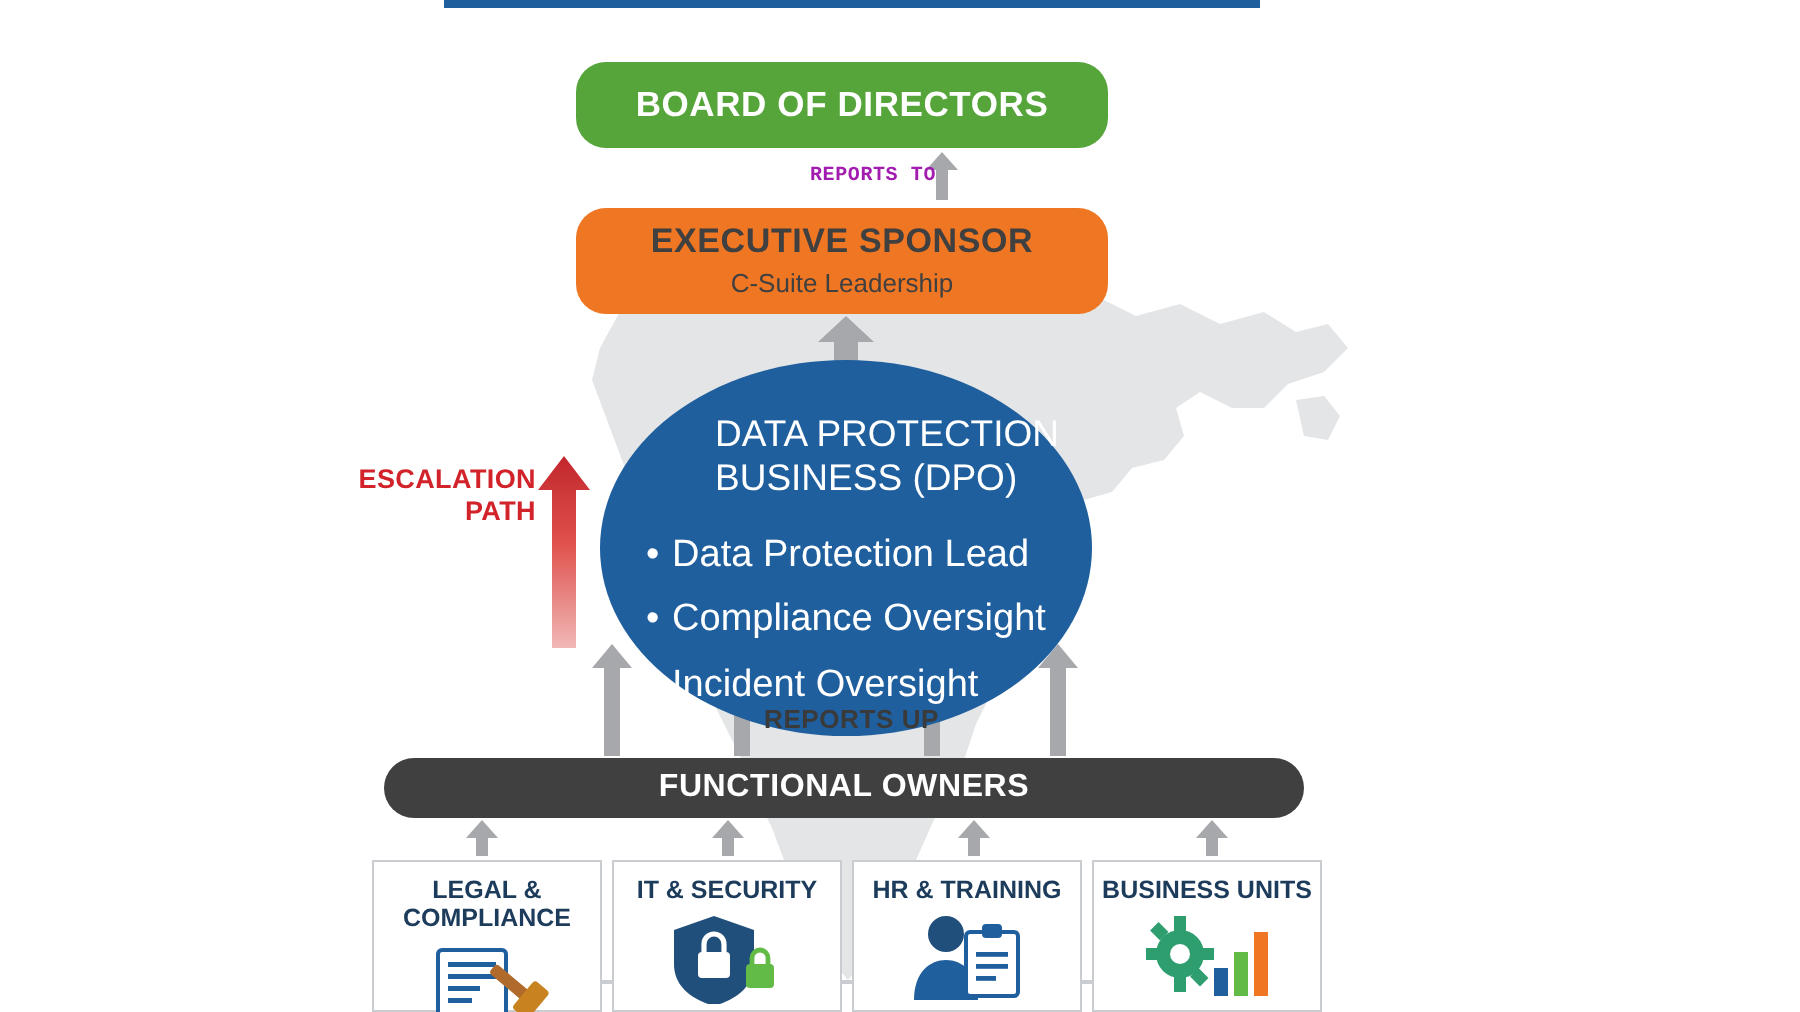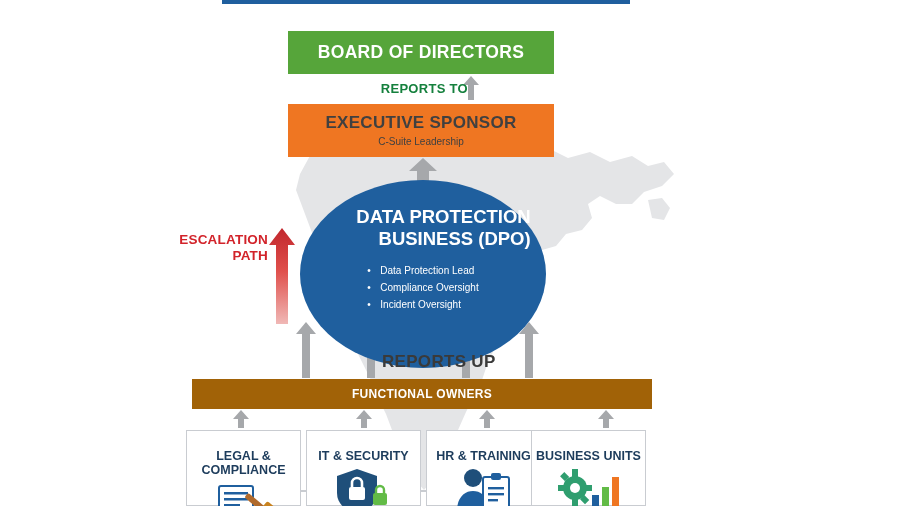--- a/index.html
+++ b/index.html
@@ -42,20 +42,21 @@
   }
   
   .node {
     position: absolute;
     box-sizing: border-box;
     display: flex;
     flex-direction: column;
     align-items: center;
     justify-content: center;
     text-align: center;
+    border-radius: 15px;
   }
   .board {
     left: 288px;
     top: 31px;
     width: 266px;
     height: 43px;
     background: #56a53a;
     color: #ffffff;
     font-weight: bold;
     font-size: 17.5px;
@@ -63,106 +64,107 @@
   }
   .reports-to {
     position: absolute;
     left: 288px;
     top: 78px;
     width: 180px;
     height: 20px;
     display: flex;
     align-items: center;
     justify-content: flex-end;
-    color: #15803d;
-    font-weight: bold;
-    font-size: 13px;
-    letter-spacing: 0.3px;
+    color: #a21caf;
+    font-weight: bold;
+    font-size: 10px;
+    letter-spacing: 0.3px;
+    font-family: Liberation Mono, monospace;
   }
   .exec {
     left: 288px;
     top: 104px;
     width: 266px;
     height: 53px;
     background: #ef7622;
     color: #404040;
   }
   .exec .title {
     font-weight: bold;
     font-size: 17px;
     letter-spacing: 0.3px;
     line-height: 1.1;
   }
   .exec .sub {
-    font-size: 10px;
+    font-size: 13px;
     margin-top: 3px;
   }
   
   .dpo {
     position: absolute;
     left: 300px;
     top: 180px;
     width: 246px;
     height: 188px;
     background: #1f5f9e;
     border-radius: 50%;
     color: #ffffff;
     display: flex;
     flex-direction: column;
     align-items: center;
     justify-content: flex-start;
     padding-top: 26px;
     box-sizing: border-box;
   }
   .dpo .dpo-title {
-    font-weight: bold;
+    font-weight: normal;
     font-size: 18.5px;
     line-height: 1.18;
-    text-align: right;
+    text-align: left;
     margin-left: 41px;
   }
   .dpo ul {
     list-style: none;
     margin: 12px 0 0 0;
     padding: 0;
     text-align: left;
   }
   .dpo li {
-    font-size: 10px;
+    font-size: 19px;
     line-height: 1.72;
     white-space: nowrap;
   }
   .dpo li::before {
     content: "\2022";
     display: inline-block;
     width: 13px;
     color: #ffffff;
   }
   
   .fo-bar {
     left: 192px;
     top: 379px;
     width: 460px;
     height: 30px;
-    background: #a16207;
+    background: #404040;
     color: #ffffff;
     font-weight: bold;
-    font-size: 12px;
+    font-size: 16px;
     letter-spacing: 0.3px;
   }
   
   .reports-up {
     position: absolute;
     left: 382px;
     top: 352px;
     width: 120px;
     height: 18px;
     color: #3a3a3a;
     font-weight: bold;
-    font-size: 17px;
+    font-size: 13px;
     letter-spacing: 0.3px;
     text-align: left;
   }
   
   .escalation {
     position: absolute;
     left: 176px;
     top: 232px;
     width: 92px;
     text-align: right;
@@ -177,36 +179,36 @@
     position: absolute;
     top: 430px;
     width: 115px;
     height: 76px;
     background: #ffffff;
     border: 1px solid #c9ccd1;
     box-sizing: border-box;
     display: flex;
     flex-direction: column;
     align-items: center;
-    padding-top: 18px;
+    padding-top: 7px;
   }
   .card .label {
     color: #1d3c5c;
     font-weight: bold;
     font-size: 12.5px;
     line-height: 1.15;
     text-align: center;
   }
   .card .glyph {
     margin-top: 4px;
   }
   .card-1 { left: 186px; }
   .card-2 { left: 306px; }
   .card-3 { left: 426px; }
-  .card-4 { left: 531px; }
+  .card-4 { left: 546px; }
   .connector {
     position: absolute;
     top: 490px;
     height: 2px;
     background: #c9ccd1;
   }
   .conn-1 { left: 301px; width: 6px; }
   .conn-2 { left: 421px; width: 6px; }
   .conn-3 { left: 541px; width: 6px; }
   svg { display: block; }

